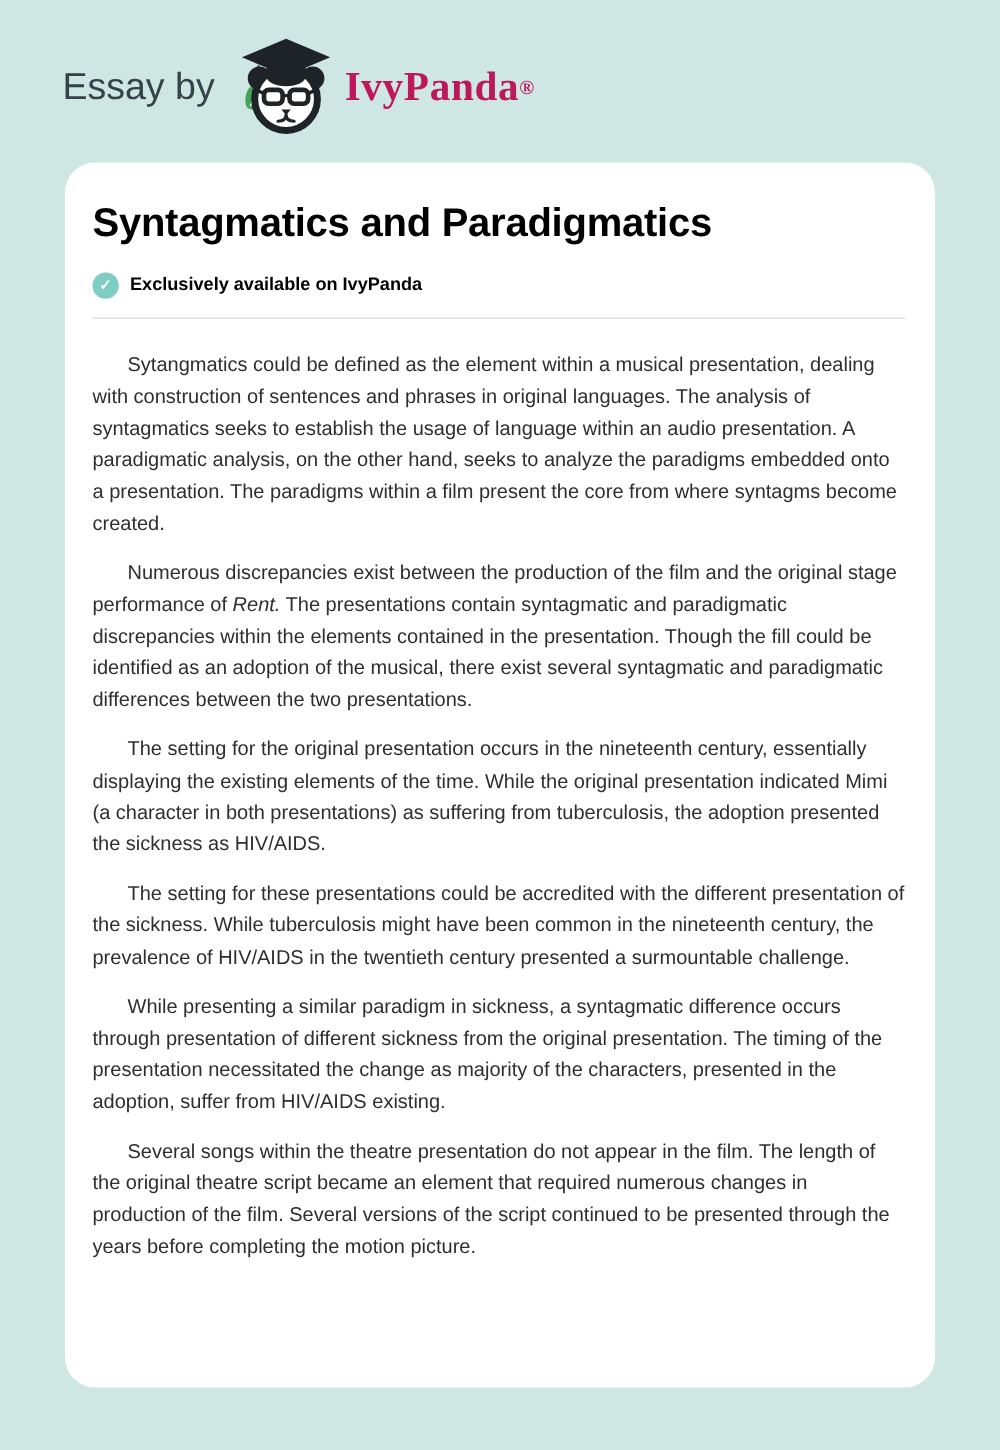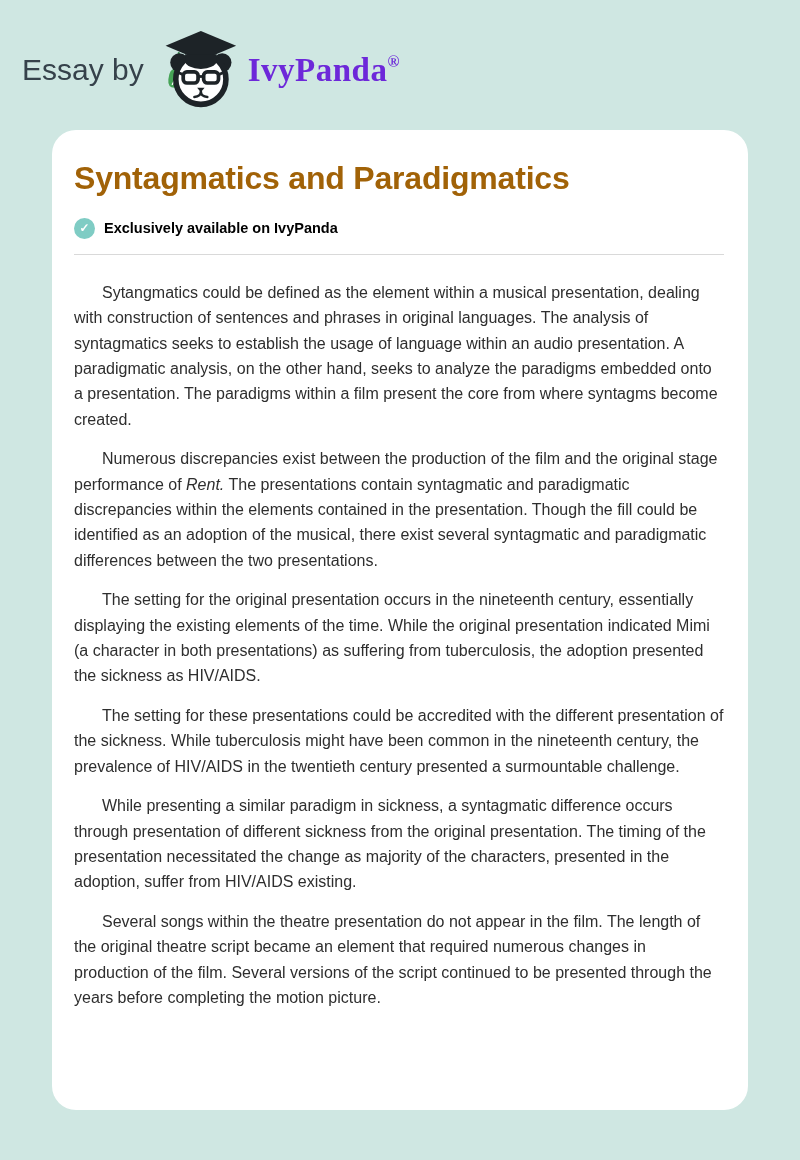--- a/index.html
+++ b/index.html
@@ -6,60 +6,60 @@
   html, body { width: 800px; }
   body {
     height: 1160px;
     background: var(--page-bg, #cfe7e2);
     font-family: "Liberation Sans", sans-serif;
     overflow: hidden;
   }
   .header {
     display: flex;
     align-items: center;
-    padding: 28px 0 0 22px;
+    padding: 28px 0 0 50px;
     height: 112px;
   }
   .essay-by {
     font-size: 30px;
     color: #36424b;
     margin-right: 16px;
   }
   .logo-svg {
     width: 78px;
     height: 82px;
     margin-right: 10px;
     display: block;
   }
   .brand {
     font-family: "Liberation Serif", serif;
     font-weight: 700;
     font-size: 33px;
-    color: #6d28d9;
+    color: #be185d;
     letter-spacing: 0.5px;
     display: flex;
-    align-items: flex-start;
+    align-items: center;
   }
   .brand .reg {
     font-size: 16px;
     line-height: 1;
     margin-top: 2px;
   }
   .card {
     width: 696px;
     height: 980px;
     margin: 18px 52px 0 52px;
     background: var(--card-bg, #ffffff);
     border-radius: 24px;
     padding: 30px 24px 60px 22px;
   }
   .title {
     font-size: 32px;
     font-weight: 700;
-    color: #a16207;
+    color: #000000;
     letter-spacing: -0.2px;
     line-height: 1.15;
   }
   .badge-row {
     display: flex;
     align-items: center;
     margin-top: 21px;
   }
   .badge-circle {
     width: 21px;

